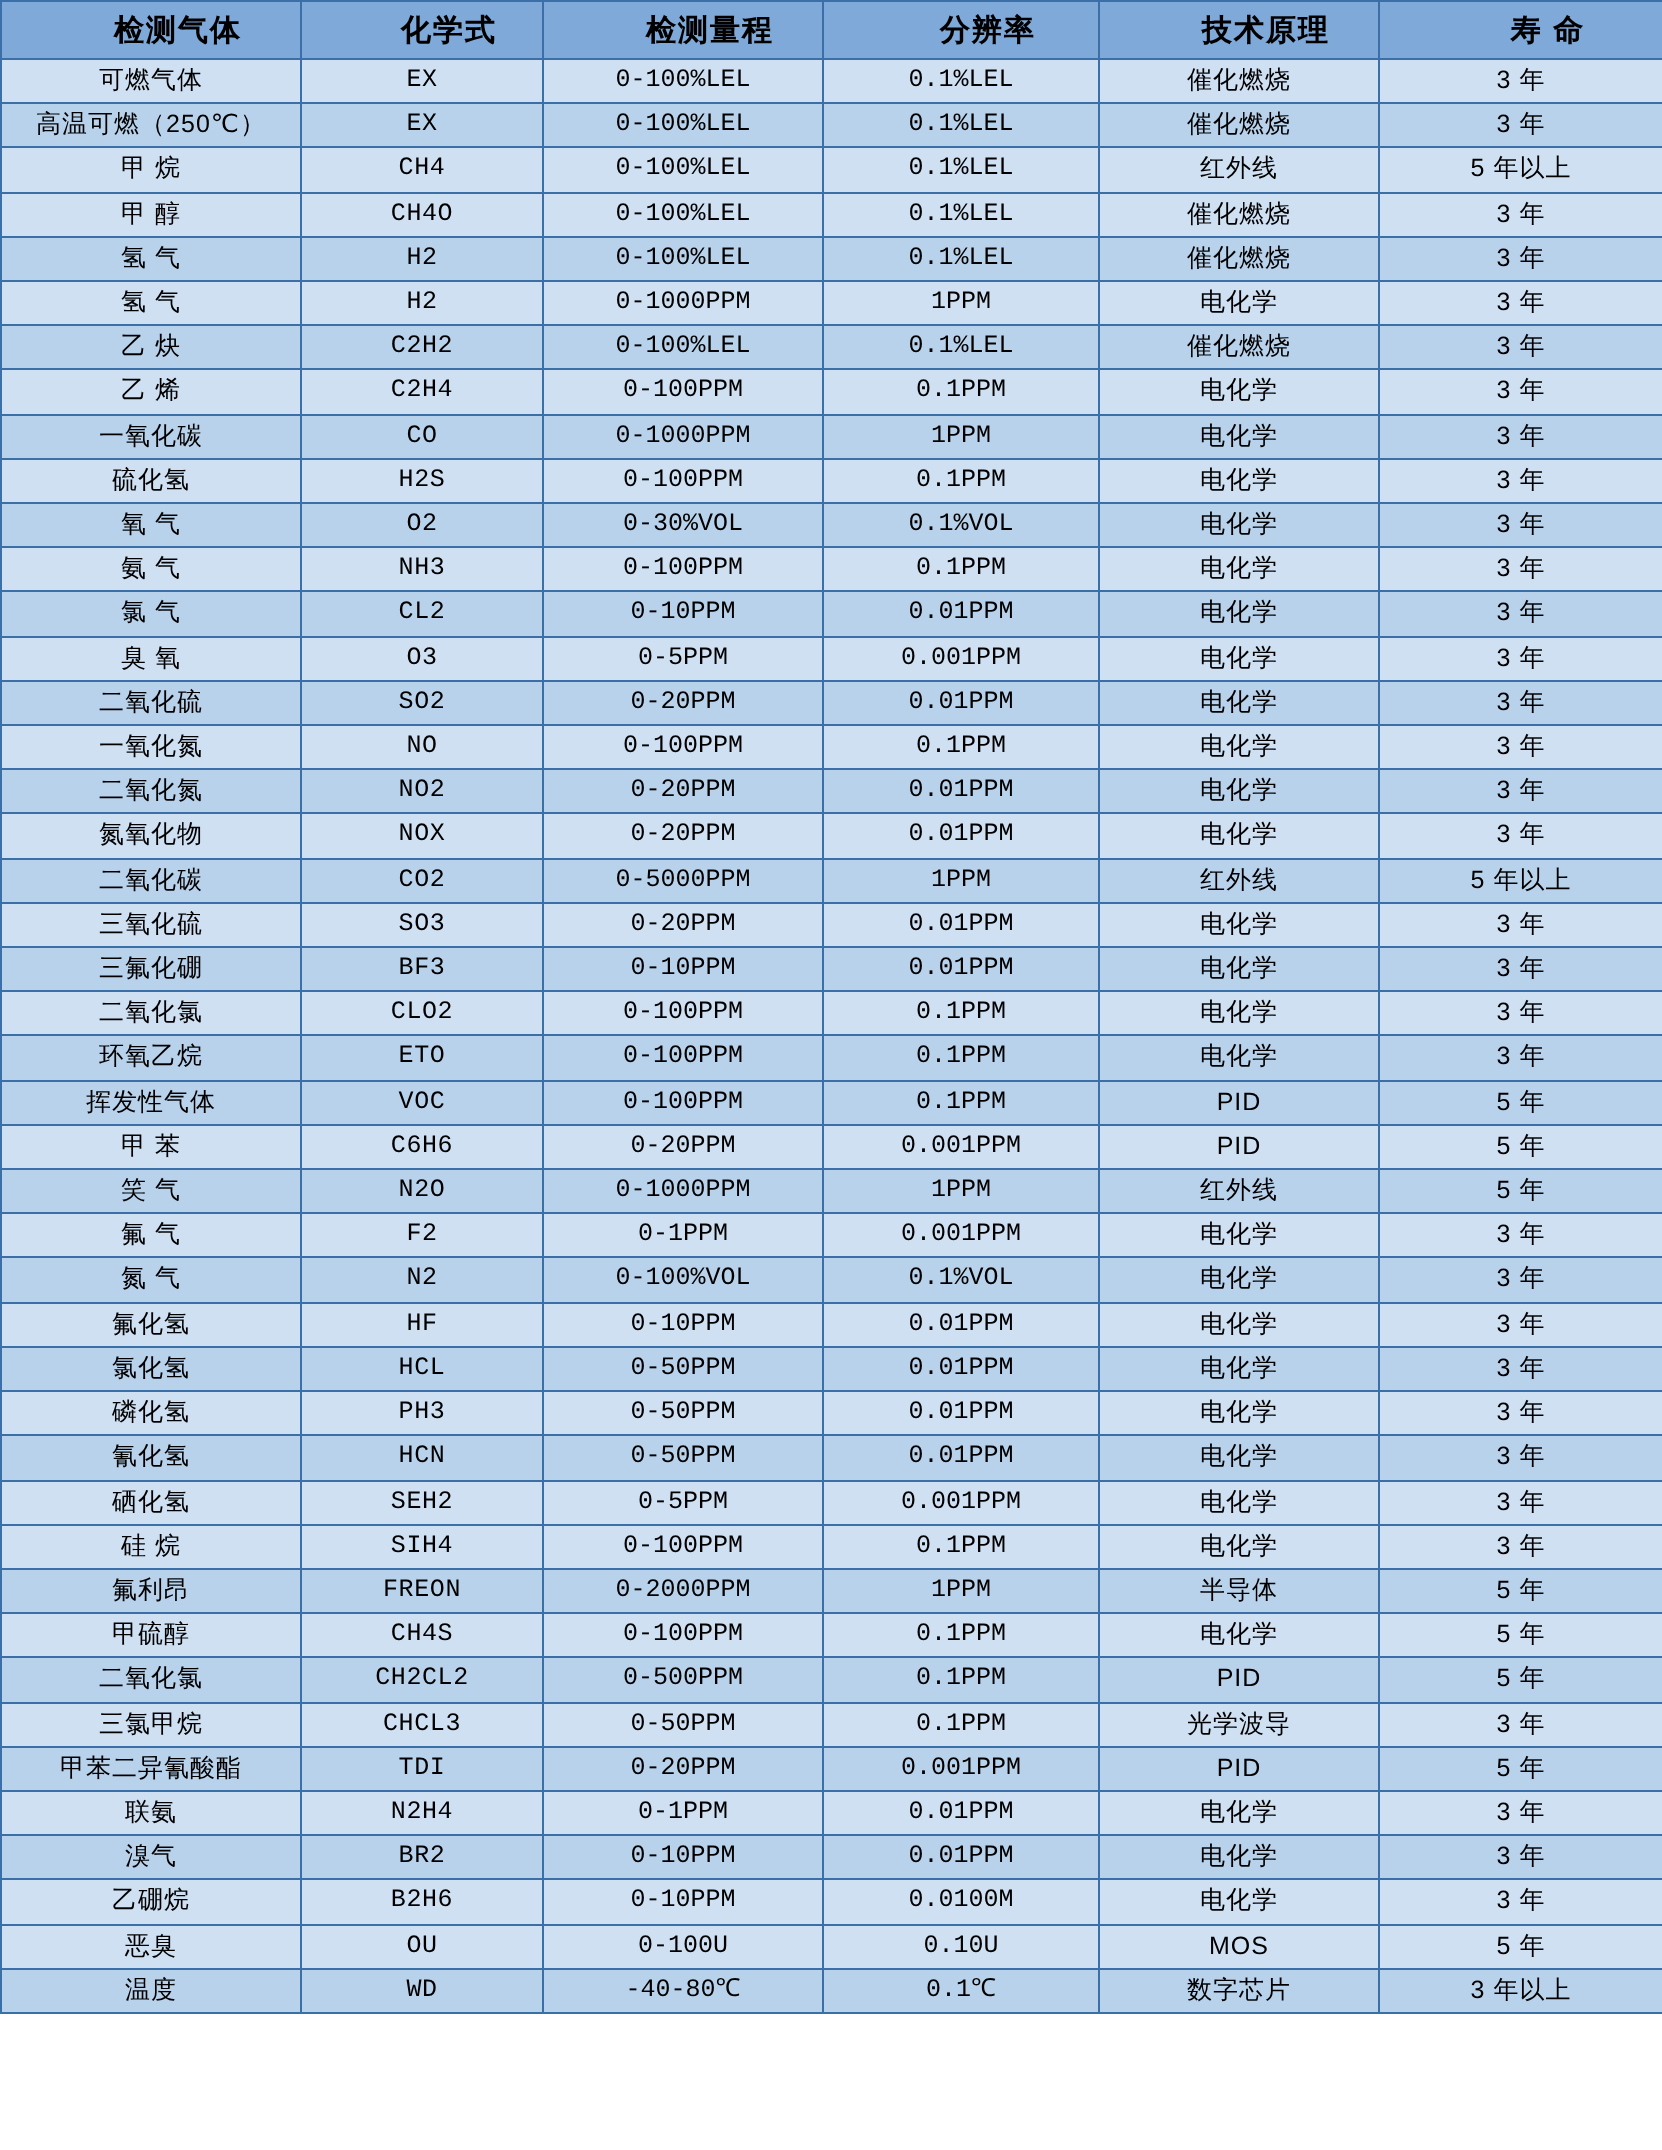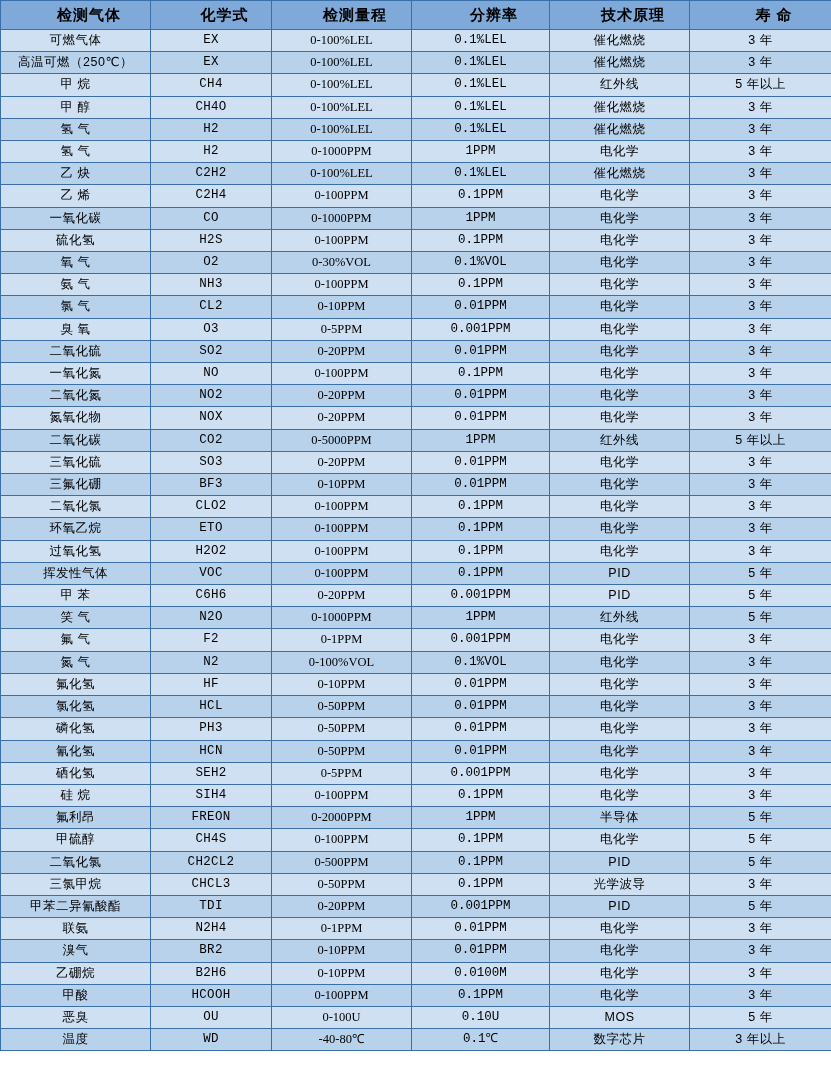--- a/index.html
+++ b/index.html
@@ -43,21 +43,21 @@
   table.gas-table tbody td {
     height: 19.2px;
     line-height: 19.2px;
     font-size: 12.5px;
   }
   table.gas-table tbody tr.odd td { background: #cfe0f3; }
   table.gas-table tbody tr.even td { background: #b9d2ec; }
 
   td.name-cell { font-size: 12.5px; letter-spacing: 0.5px; }
   td.formula-cell { font-family: "Liberation Mono", "DejaVu Sans Mono", monospace; font-size: 11.5px; letter-spacing: 0.3px; }
-  td.range-cell { font-family: Liberation Serif, serif; font-size: 11.5px; }
+  td.range-cell { font-family: Liberation Mono, monospace; font-size: 11.5px; }
   td.res-cell { font-family: "Liberation Mono", "DejaVu Sans Mono", monospace; font-size: 11.5px; }
   td.tech-cell { font-size: 12.5px; letter-spacing: 0.5px; }
   td.life-cell { font-size: 12.5px; letter-spacing: 0.5px; }
 </style>
 </head>
 <body>
 
 <table class="gas-table">
   <colgroup>
     <col class="c0">
@@ -255,28 +255,20 @@
         <td class="life-cell">3 年</td>
       </tr>
       <tr class="even">
         <td class="name-cell">环氧乙烷</td>
         <td class="formula-cell">ETO</td>
         <td class="range-cell">0-100PPM</td>
         <td class="res-cell">0.1PPM</td>
         <td class="tech-cell">电化学</td>
         <td class="life-cell">3 年</td>
       </tr>
-      <tr class="odd">
-        <td class="name-cell">过氧化氢</td>
-        <td class="formula-cell">H2O2</td>
-        <td class="range-cell">0-100PPM</td>
-        <td class="res-cell">0.1PPM</td>
-        <td class="tech-cell">电化学</td>
-        <td class="life-cell">3 年</td>
-      </tr>
       <tr class="even">
         <td class="name-cell">挥发性气体</td>
         <td class="formula-cell">VOC</td>
         <td class="range-cell">0-100PPM</td>
         <td class="res-cell">0.1PPM</td>
         <td class="tech-cell">PID</td>
         <td class="life-cell">5 年</td>
       </tr>
       <tr class="odd">
         <td class="name-cell">甲 苯</td>
@@ -412,28 +404,20 @@
         <td class="range-cell">0-10PPM</td>
         <td class="res-cell">0.01PPM</td>
         <td class="tech-cell">电化学</td>
         <td class="life-cell">3 年</td>
       </tr>
       <tr class="odd">
         <td class="name-cell">乙硼烷</td>
         <td class="formula-cell">B2H6</td>
         <td class="range-cell">0-10PPM</td>
         <td class="res-cell">0.0100M</td>
-        <td class="tech-cell">电化学</td>
-        <td class="life-cell">3 年</td>
-      </tr>
-      <tr class="even">
-        <td class="name-cell">甲酸</td>
-        <td class="formula-cell">HCOOH</td>
-        <td class="range-cell">0-100PPM</td>
-        <td class="res-cell">0.1PPM</td>
         <td class="tech-cell">电化学</td>
         <td class="life-cell">3 年</td>
       </tr>
       <tr class="odd">
         <td class="name-cell">恶臭</td>
         <td class="formula-cell">OU</td>
         <td class="range-cell">0-100U</td>
         <td class="res-cell">0.10U</td>
         <td class="tech-cell">MOS</td>
         <td class="life-cell">5 年</td>

